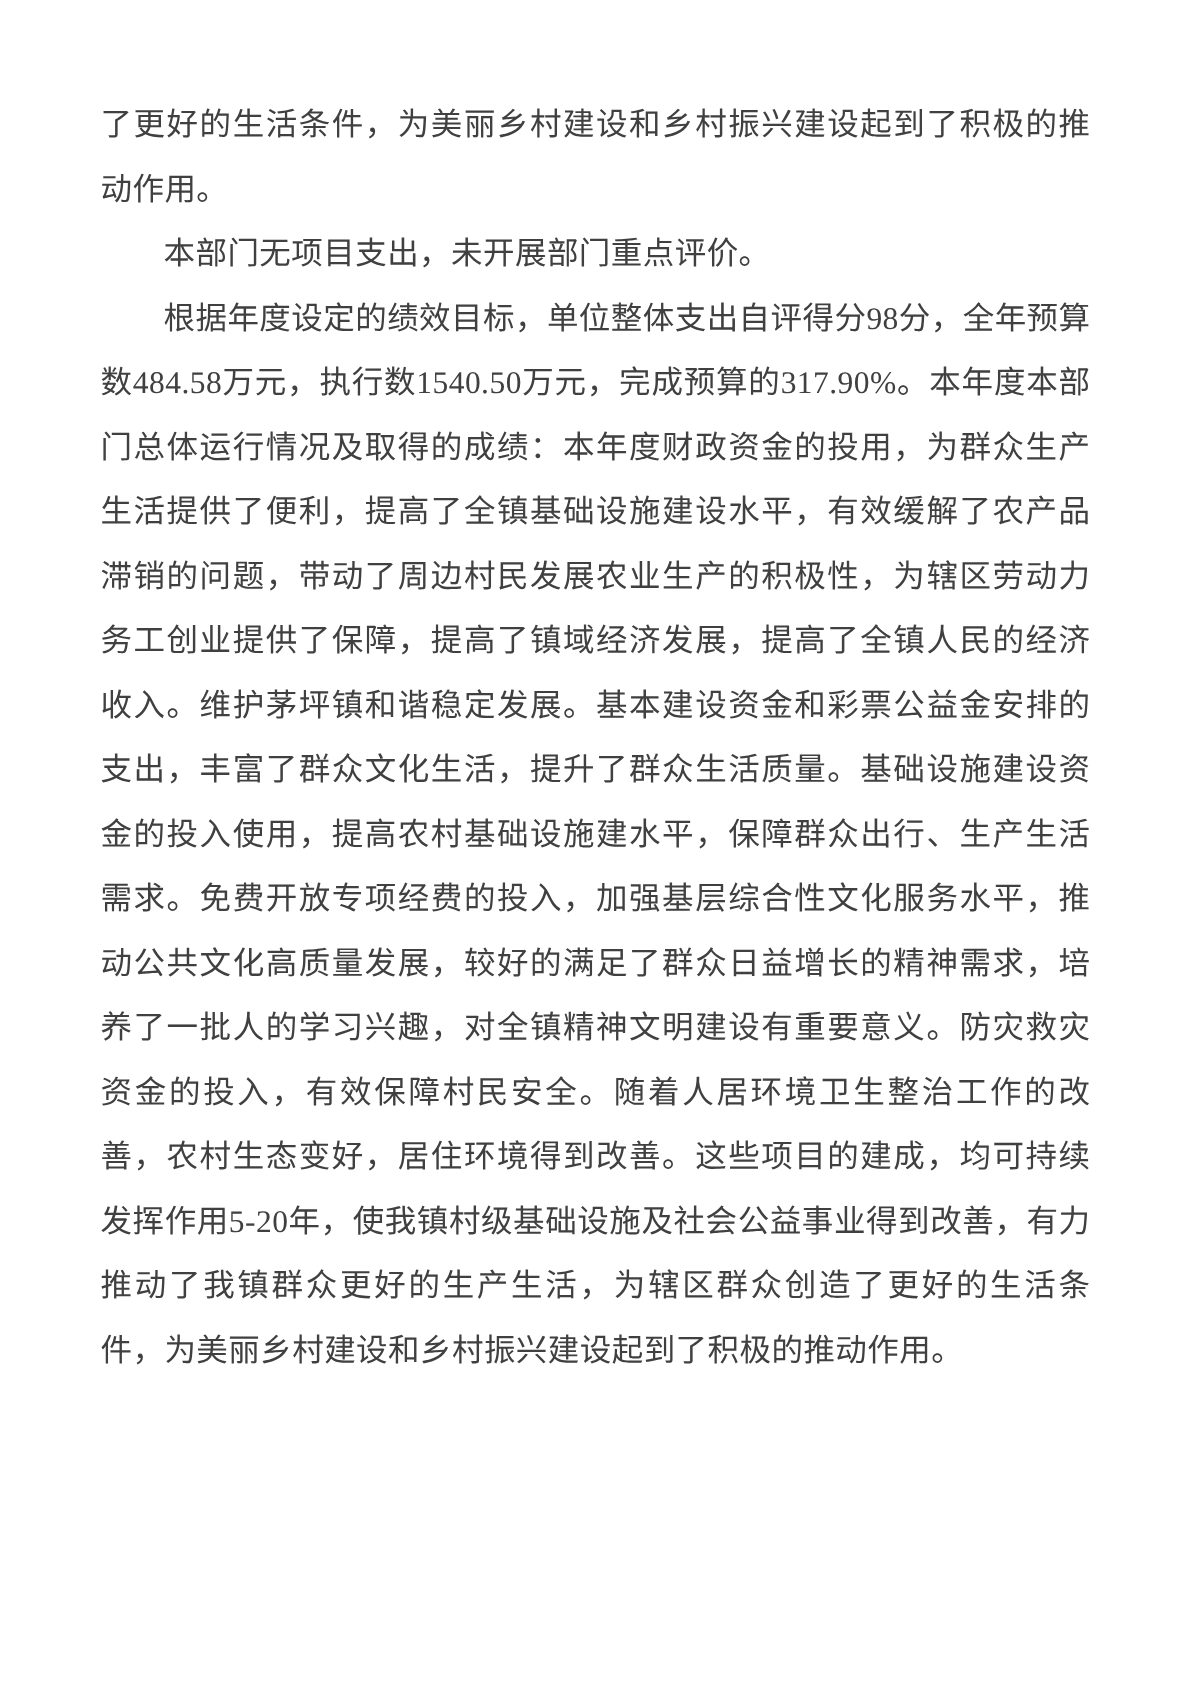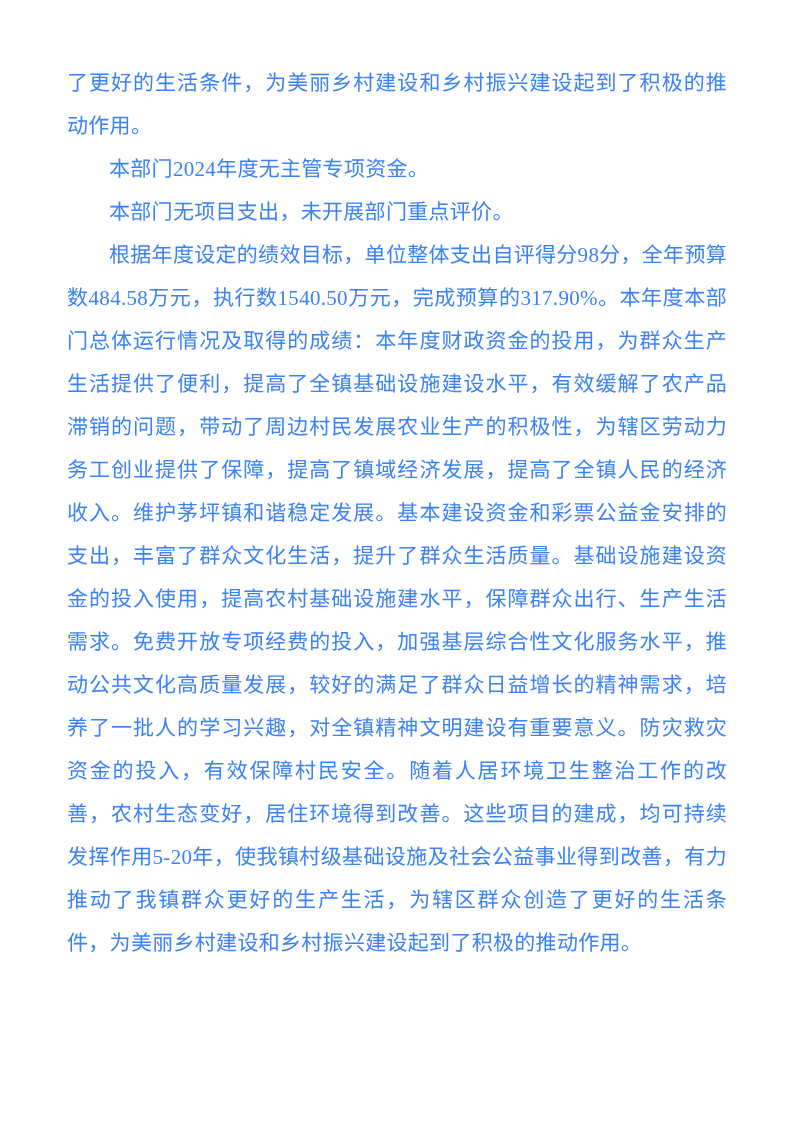--- a/index.html
+++ b/index.html
@@ -16,21 +16,21 @@
     margin: 0 auto;
   }
   .text-block {
     position: absolute;
     left: 67px;
     top: 62px;
     width: 660px;
     font-family: "Liberation Serif", "DejaVu Serif", serif;
     font-size: 21px;
     line-height: 43px;
-    color: #3b82f6;
+    color: #404040;
     text-align: justify;
     text-justify: inter-ideograph;
     letter-spacing: 0.3px;
   }
   .text-block p {
     margin: 0;
     padding: 0;
     text-indent: 2em;
   }
   .text-block p.no-indent {
@@ -39,20 +39,19 @@
 </style>
 </head>
 <body>
 
 <div class="page">
   <div class="text-block">
 
       <p class="no-indent">了更好的生活条件，为美丽乡村建设和乡村振兴建设起到了积极的推动作用。</p>
 
 
-      <p>本部门2024年度无主管专项资金。</p>
 
       <p>本部门无项目支出，未开展部门重点评价。</p>
 
 
       <p>根据年度设定的绩效目标，单位整体支出自评得分98分，全年预算数484.58万元，执行数1540.50万元，完成预算的317.90%。本年度本部门总体运行情况及取得的成绩：本年度财政资金的投用，为群众生产生活提供了便利，提高了全镇基础设施建设水平，有效缓解了农产品滞销的问题，带动了周边村民发展农业生产的积极性，为辖区劳动力务工创业提供了保障，提高了镇域经济发展，提高了全镇人民的经济收入。维护茅坪镇和谐稳定发展。基本建设资金和彩票公益金安排的支出，丰富了群众文化生活，提升了群众生活质量。基础设施建设资金的投入使用，提高农村基础设施建水平，保障群众出行、生产生活需求。免费开放专项经费的投入，加强基层综合性文化服务水平，推动公共文化高质量发展，较好的满足了群众日益增长的精神需求，培养了一批人的学习兴趣，对全镇精神文明建设有重要意义。防灾救灾资金的投入，有效保障村民安全。随着人居环境卫生整治工作的改善，农村生态变好，居住环境得到改善。这些项目的建成，均可持续发挥作用5-20年，使我镇村级基础设施及社会公益事业得到改善，有力推动了我镇群众更好的生产生活，为辖区群众创造了更好的生活条件，为美丽乡村建设和乡村振兴建设起到了积极的推动作用。</p>
     </div>
 </div>
 
 </body></html>

